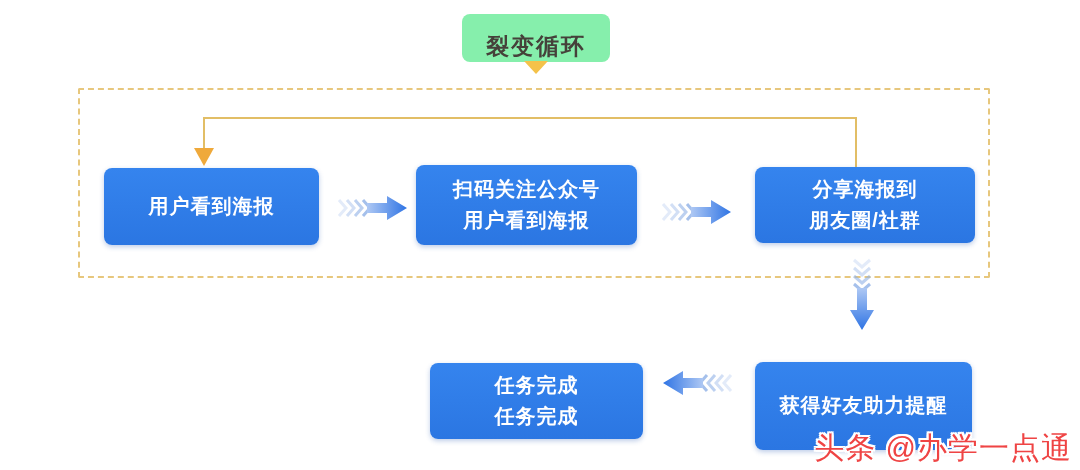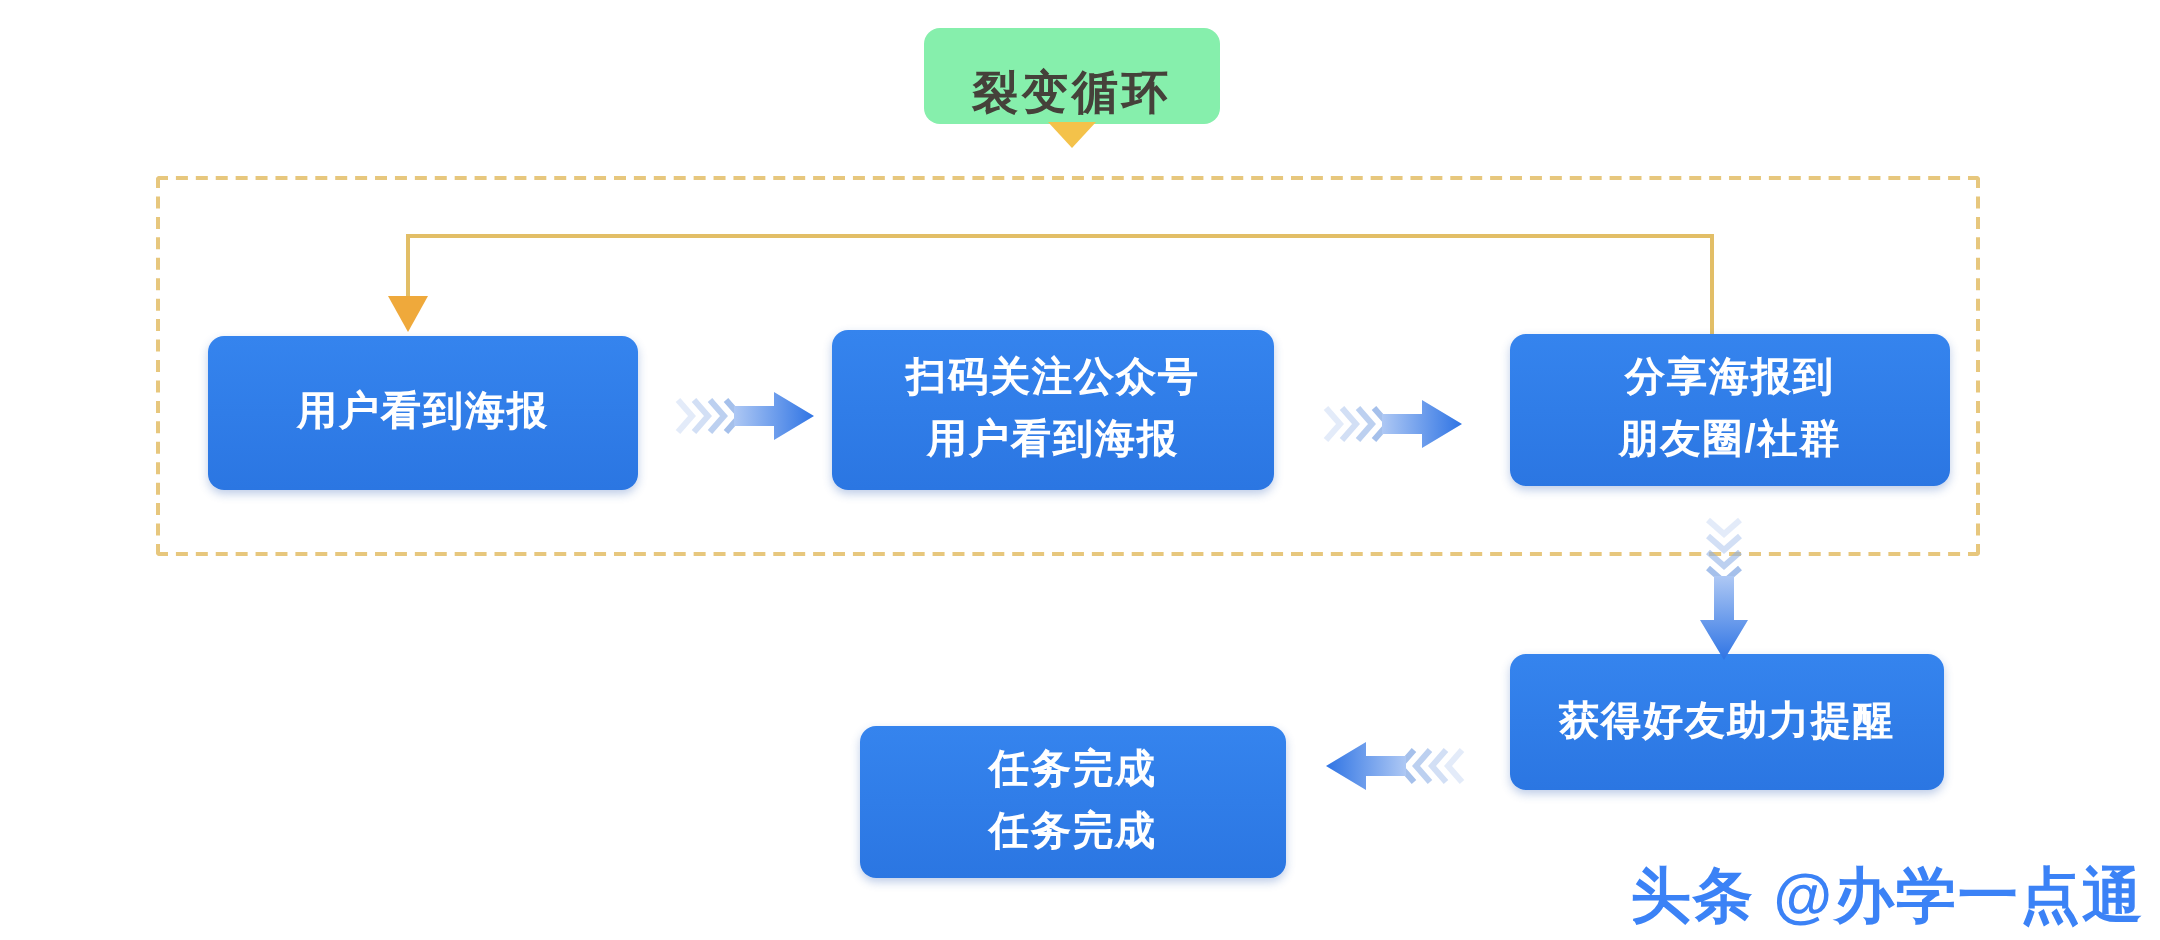--- a/index.html
+++ b/index.html
@@ -85,36 +85,36 @@
     color: #ffffff;
     display: flex; flex-direction: column;
     align-items: center; justify-content: center;
     text-align: center;
     z-index: 2;
   }
   .box-line { font-size: 20px; font-weight: bold; line-height: 31px; letter-spacing: 1px; }
   .box1 { left: 104px; top: 168px; width: 215px; height: 77px; }
   .box2 { left: 416px; top: 165px; width: 221px; height: 80px; }
   .box3 { left: 755px; top: 167px; width: 220px; height: 76px; }
-  .box4 { left: 755px; top: 327px; width: 217px; height: 68px; }
+  .box4 { left: 755px; top: 362px; width: 217px; height: 88px; font-family: Liberation Mono, monospace; }
   .box5 { left: 430px; top: 363px; width: 213px; height: 76px; }
 
   
   .arrow { position: absolute; z-index: 2; line-height: 0; }
   .arrow-1 { left: 337px; top: 193px; }
   .arrow-2 { left: 661px; top: 197px; }
   .arrow-3 { left: 847px; top: 258px; }
   .arrow-4 { left: 661px; top: 368px; }
 
   
   .watermark {
     position: absolute;
     right: 8px; top: 428px;
-    font-size: 30px; font-weight: bold;
-    color: #3b82f6;
+    font-size: 30px; font-weight: normal;
+    color: #ef4444;
     letter-spacing: 1px;
     text-shadow:
       -2px -2px 0 #ffffff, 2px -2px 0 #ffffff,
       -2px 2px 0 #ffffff, 2px 2px 0 #ffffff,
       0 -2px 0 #ffffff, 0 2px 0 #ffffff,
       -2px 0 0 #ffffff, 2px 0 0 #ffffff;
     z-index: 4;
   }
 </style>
 </head>

